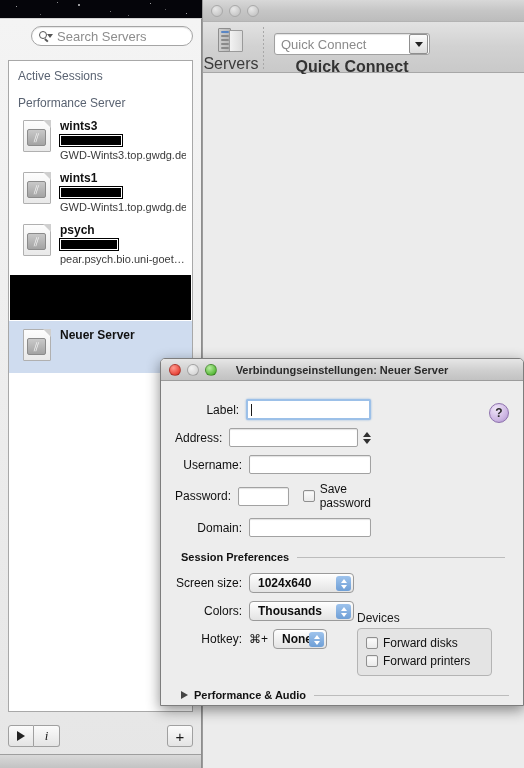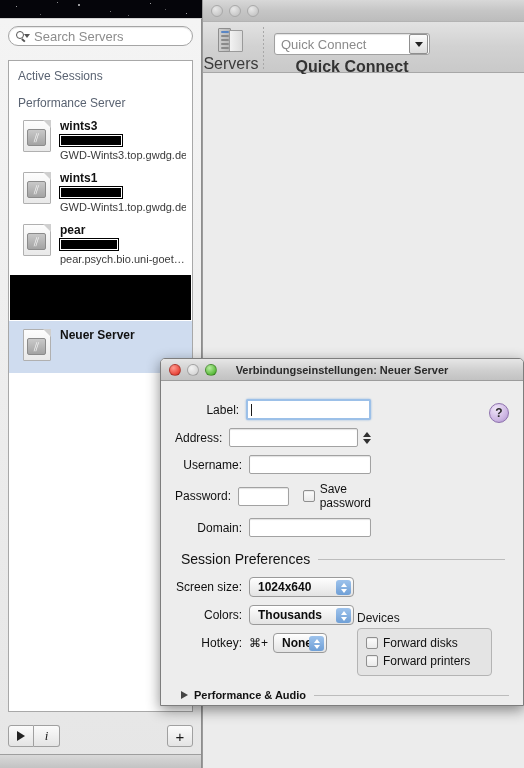--- a/index.html
+++ b/index.html
@@ -90,20 +90,21 @@
   #qc-item .tb-label { margin-top:3px; font-weight:bold; color:#333; width:156px; text-align:center; }
   #back-body { position:absolute; left:0; top:74px; right:0; bottom:0; background:#ececec; }
 
   
   #list-window {
     position:absolute; left:0; top:18px; width:202px; height:750px;
     background:linear-gradient(to bottom,#f4f4f4,#e6e6e6);
     border-right:1px solid #8d8d8d;
     border-top:1px solid #d4d4d4;
     overflow:hidden;
+    padding-left:23px;
   }
   #search-bar { height:34px; padding:7px 8px 0 8px; }
   #search-field {
     height:20px; border:1px solid #a5a5a5; border-radius:10px;
     background:#fff; display:flex; align-items:center; padding:0 7px;
     box-shadow:inset 0 1px 1px rgba(0,0,0,.10);
   }
   #search-icon { width:14px; height:12px; margin-right:4px; flex:none; position:relative; }
   #search-icon .lens {
     position:absolute; left:0; top:1px; width:8px; height:8px;
@@ -245,21 +246,21 @@
     width:12px; height:12px; background:linear-gradient(to bottom,#fdfdfd,#eaeaea);
     border:1px solid #8f8f8f; border-radius:2px; flex:none;
     box-shadow:inset 0 1px 1px rgba(0,0,0,.08);
   }
   .cblabel { font-size:12px; color:#101010; margin-left:5px; }
 
   #save-pw { margin-left:14px; }
   #console-row { margin:4px 0 0 82px; }
 
   #sess-pref-hdr { display:flex; align-items:center; margin:14px 0 10px 6px; }
-  #sess-pref-hdr .t { font-size:14px; font-weight:normal; color:#111; white-space:nowrap; }
+  #sess-pref-hdr .t { font-size:11px; font-weight:bold; color:#111; white-space:nowrap; }
   #sess-pref-hdr .line { flex:1; height:1px; background:#bcbcbc; margin-left:8px; margin-right:6px; }
 
   .popup {
     height:20px; border:1px solid #9a9a9a; border-radius:4px;
     background:linear-gradient(to bottom,#fefefe,#e3e3e3);
     display:flex; align-items:center; padding-left:8px; position:relative;
     box-shadow:0 1px 0 rgba(255,255,255,.7) inset;
   }
   .popup .pv { font-size:12px; color:#0d0d0d; font-weight:bold; }
   .popup .pbtn {
@@ -386,21 +387,21 @@
       </div>
     </div>
 
     <div class="srv-row">
       <div class="doc-icon">
         <div class="page"></div>
           <div class="fold"></div>
           <div class="badge"></div>
       </div>
       <div class="srv-text">
-        <div class="srv-name">pear</div>
+        <div class="srv-name">psych</div>
         <div class="srv-redact" style="width:58px"></div>
         <div class="srv-host">pear.psych.bio.uni-goet…</div>
       </div>
     </div>
 
     <div id="redact-block"></div>
 
     <div class="srv-row selected" style="padding-top:7px;padding-bottom:12px">
       <div class="doc-icon">
         <div class="page"></div>

